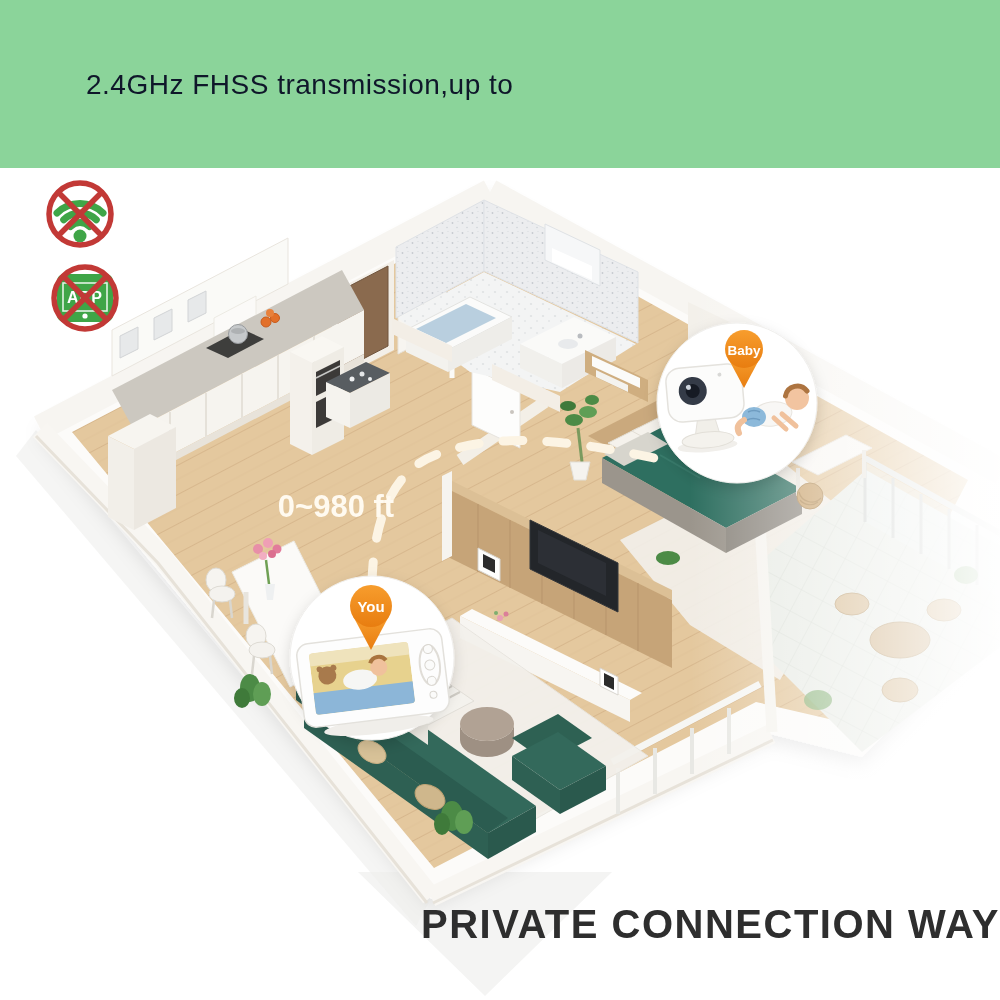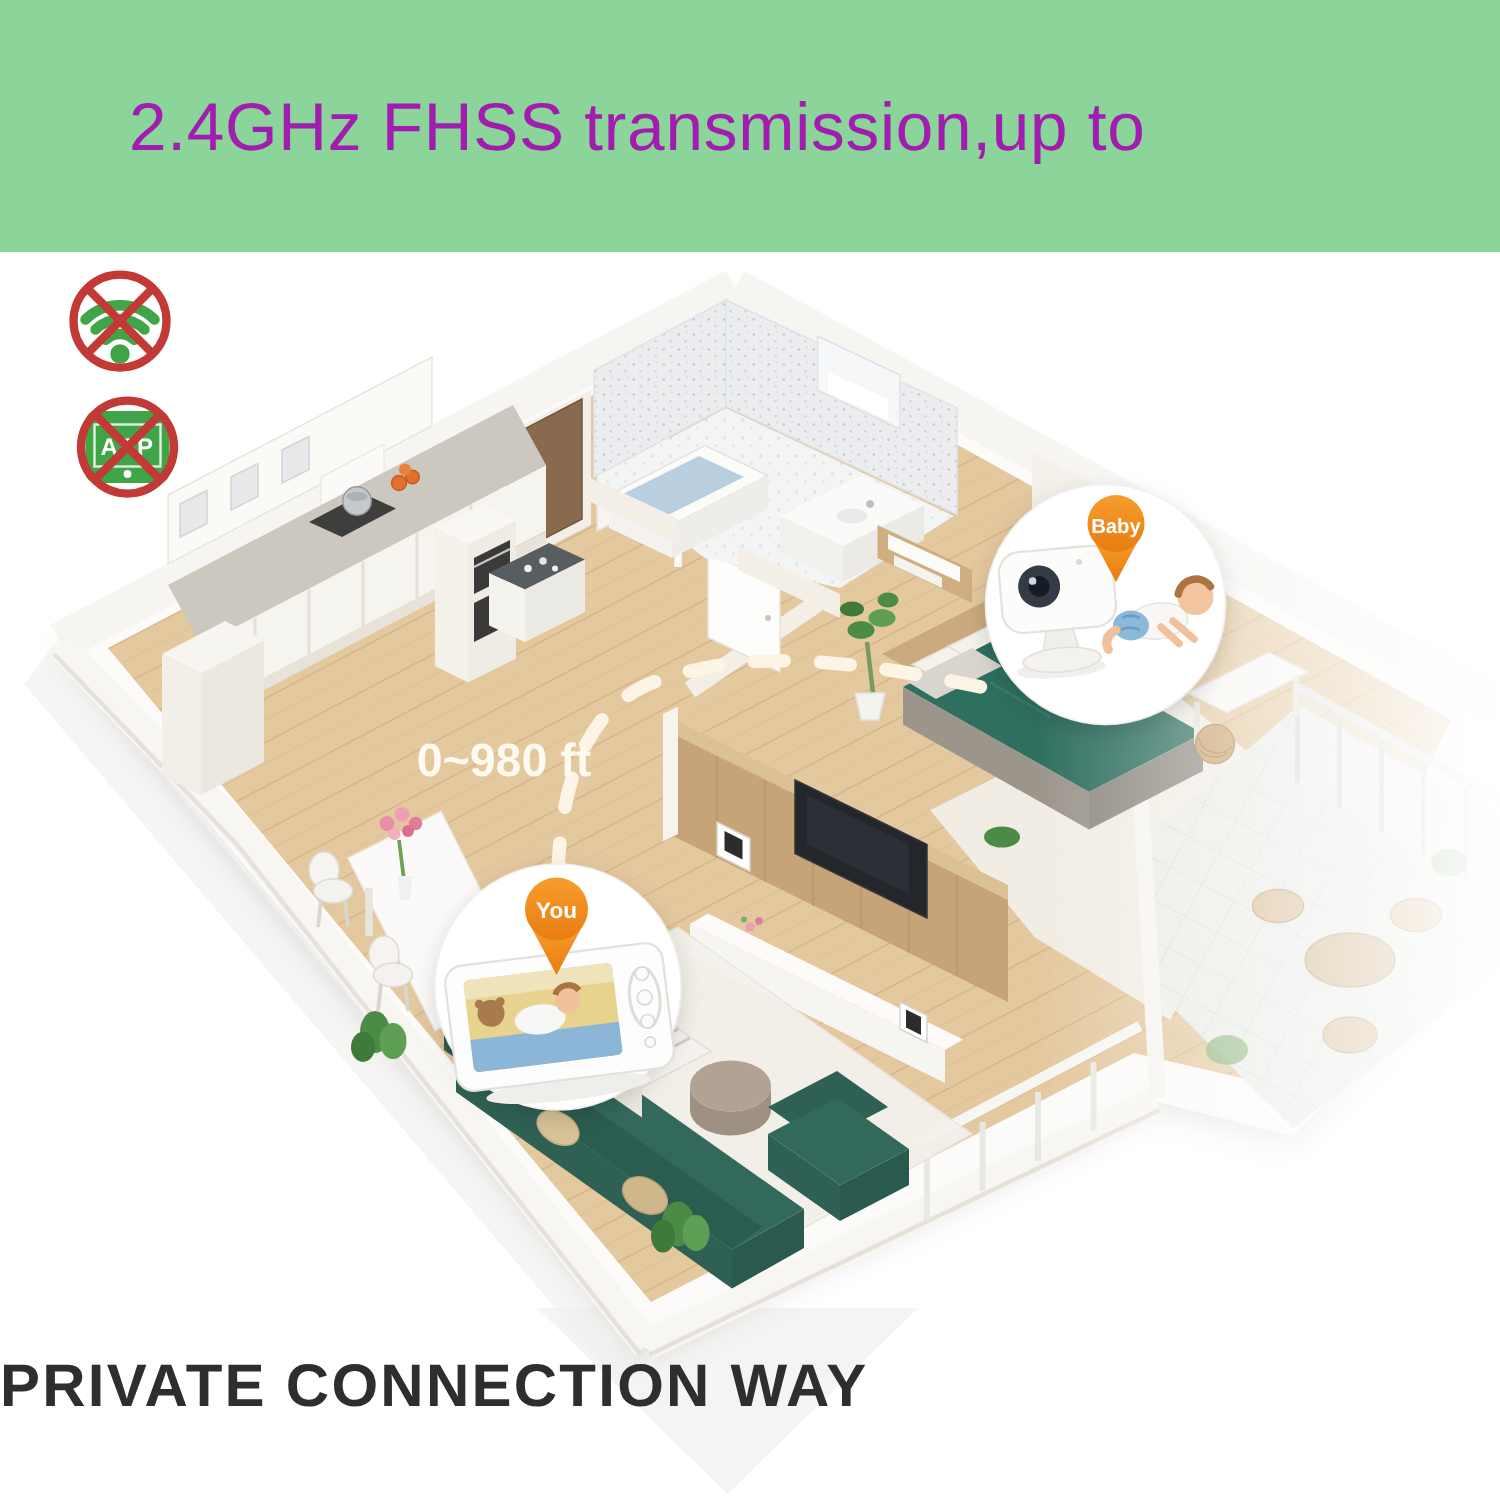--- a/index.html
+++ b/index.html
@@ -1,22 +1,22 @@
 <!DOCTYPE html>
 <html><head>
 <meta charset="utf-8">
 <style>
   html,body{margin:0;padding:0;background:#fff;}
   body{width:1000px;height:1000px;overflow:hidden;font-family:"Liberation Sans",sans-serif;}
   .stage{position:relative;width:1000px;height:1000px;background:#fff;}
   .banner{position:absolute;top:0;left:0;width:1000px;height:168px;background:#8bd49a;z-index:3;display:flex;align-items:center;}
   .banner .shield-wrap{margin-left:158px;flex:0 0 auto;}
-  .banner .text{margin-left:86px;color:#a21caf;font-size:45px;line-height:43px;letter-spacing:.5px;}
+  .banner .text{margin-left:86px;color:#0f172a;font-size:28px;line-height:43px;letter-spacing:.5px;}
   .scene{position:absolute;top:0;left:0;z-index:1;}
-  .footer{position:absolute;top:902px;left:0;width:1000px;text-align:left;font-size:40px;font-weight:700;letter-spacing:1.5px;color:#2e2e2e;z-index:3;}
+  .footer{position:absolute;top:902px;left:0;width:1000px;text-align:right;font-size:40px;font-weight:700;letter-spacing:1.5px;color:#2e2e2e;z-index:3;}
 </style>
 </head>
 <body>
 
 <div class="stage">
 
   <div class="banner">
     <div class="text">
       <div>2.4GHz FHSS transmission,up to</div>
     </div>

